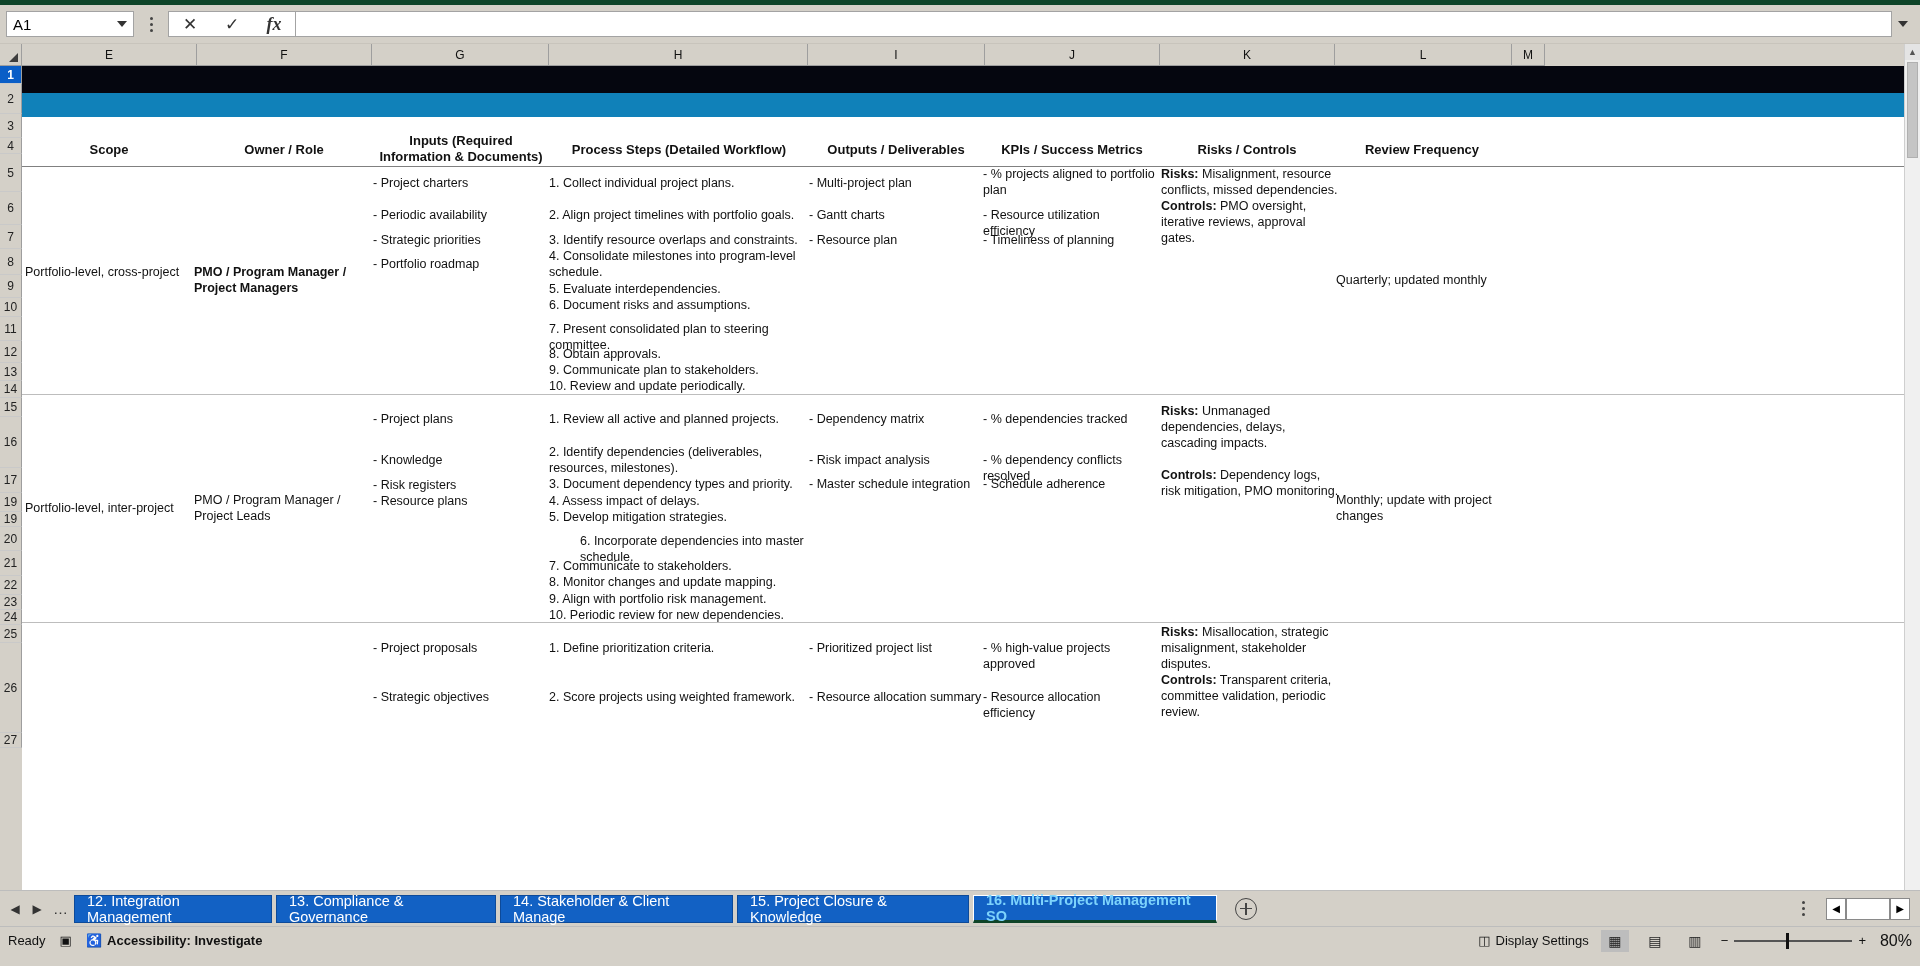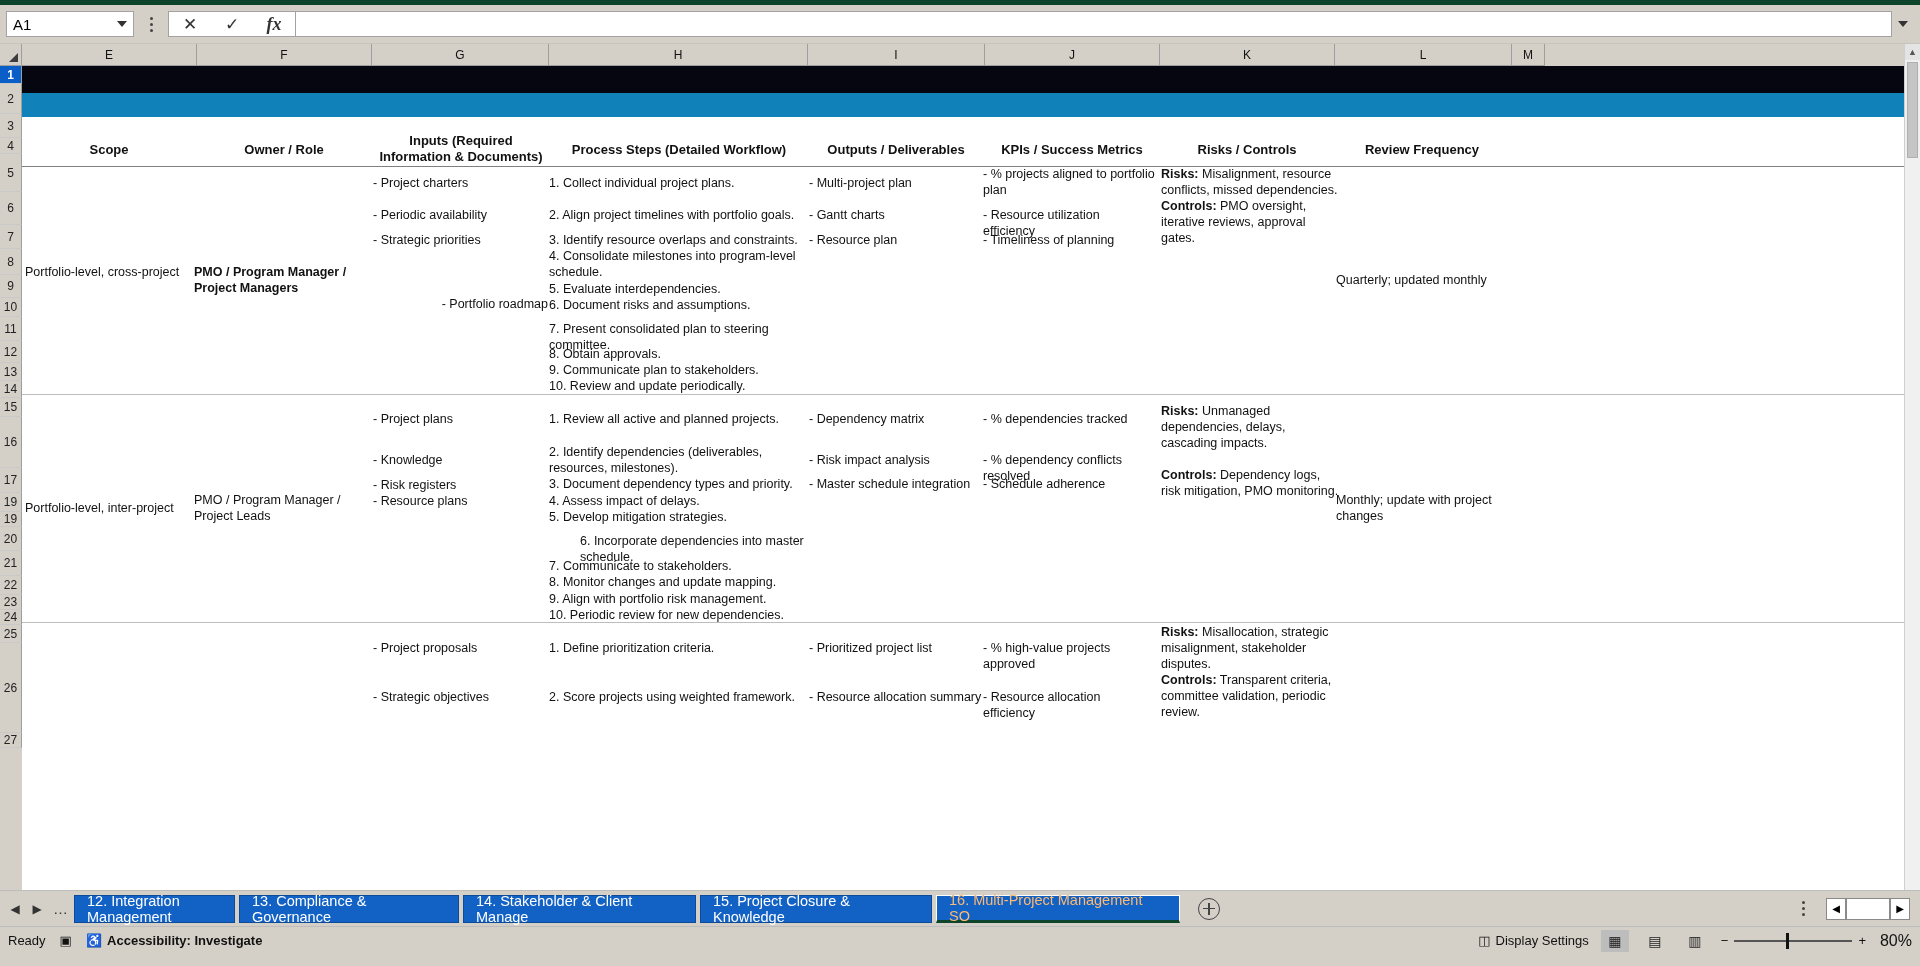--- a/index.html
+++ b/index.html
@@ -101,21 +101,21 @@
   }
   .navbtn { width: 22px; height: 30px; display: flex; align-items: center; justify-content: center;
             font-size: 12px; color: #333; }
   .dots3 { width: 26px; text-align: center; font-size: 15px; color: #333; letter-spacing: 1px;}
   .tab {
     height: 28px; display: flex; align-items: center; justify-content: center;
     padding: 0 12px; margin-right: 4px; font-size: 14.5px;
     background: #1261c4; color: #ffffff; border: 1px solid #0d4a99;
   }
   .tab.active {
-    background: #1261c4; color: #fdba74; font-weight: 400;
+    background: #1261c4; color: #7dd3fc; font-weight: 700;
     border: 1px solid #ffffff; border-bottom: 3px solid #0e4429;
   }
   .addsheet {
     width: 30px; height: 30px; margin-left: 10px; display:flex; align-items:center; justify-content:center;
   }
   .circle-plus { width: 22px; height: 22px; border: 1.5px solid #444; border-radius: 50%;
                  position: relative; }
   .circle-plus:before, .circle-plus:after {
     content: ""; position: absolute; background: #444;
   }
@@ -239,21 +239,21 @@
           <div class="cell hdr" style="left: 530px; top: 76px; width: 254px; text-align: center;">Process Steps (Detailed Workflow)</div>
           <div class="cell hdr" style="left: 790px; top: 76px; width: 168px; text-align: center;">Outputs / Deliverables</div>
           <div class="cell hdr" style="left: 966px; top: 76px; width: 168px; text-align: center;">KPIs / Success Metrics</div>
           <div class="cell hdr" style="left: 1141px; top: 76px; width: 168px; text-align: center;">Risks / Controls</div>
           <div class="cell hdr" style="left: 1316px; top: 76px; width: 168px; text-align: center;">Review Frequency</div>
           <div class="cell body" style="left: 3px; top: 198px; width: 175px; text-align: left;">Portfolio-level, cross-project</div>
           <div class="cell body" style="left: 172px; top: 198px; width: 180px; text-align: left; font-weight: bold;">PMO / Program Manager / Project Managers</div>
           <div class="cell body" style="left: 351px; top: 109px; width: 175px; text-align: left;">- Project charters</div>
           <div class="cell body" style="left: 351px; top: 141px; width: 175px; text-align: left;">- Periodic availability</div>
           <div class="cell body" style="left: 351px; top: 166px; width: 175px; text-align: left;">- Strategic priorities</div>
-          <div class="cell body" style="left: 351px; top: 190px; width: 175px; text-align: right; margin-top: 40px;">- Portfolio roadmap</div>
+          <div class="cell body" style="left: 351px; top: 190px; width: 175px; text-align: left;">- Portfolio roadmap</div>
           <div class="cell body" style="left: 527px; top: 109px; width: 258px; text-align: left;">1. Collect individual project plans.</div>
           <div class="cell body" style="left: 527px; top: 141px; width: 258px; text-align: left;">2. Align project timelines with portfolio goals.</div>
           <div class="cell body" style="left: 527px; top: 166px; width: 258px; text-align: left;">3. Identify resource overlaps and constraints.</div>
           <div class="cell body" style="left: 527px; top: 182px; width: 258px; text-align: left;">4. Consolidate milestones into program-level schedule.</div>
           <div class="cell body" style="left: 527px; top: 215px; width: 258px; text-align: left;">5. Evaluate interdependencies.</div>
           <div class="cell body" style="left: 527px; top: 231px; width: 258px; text-align: left;">6. Document risks and assumptions.</div>
           <div class="cell body" style="left: 527px; top: 255px; width: 258px; text-align: left;">7. Present consolidated plan to steering committee.</div>
           <div class="cell body" style="left: 527px; top: 280px; width: 258px; text-align: left;">8. Obtain approvals.</div>
           <div class="cell body" style="left: 527px; top: 296px; width: 258px; text-align: left;">9. Communicate plan to stakeholders.</div>
           <div class="cell body" style="left: 527px; top: 312px; width: 258px; text-align: left;">10. Review and update periodically.</div>
@@ -305,21 +305,21 @@
       <div class="vs-arrow">▲</div>
       <div class="vs-thumb"></div>
     </div>
   </div>
 
   <div class="tabbar">
     <div class="navbtn">◀</div>
     <div class="navbtn">▶</div>
     <div class="dots3">…</div>
     <div id="tablist" style="display:flex;align-items:center;">
-        <div class="tab" style="width: 161px;">12. Integration Management</div>
+        <div class="tab" style="width: 198px;">12. Integration Management</div>
         <div class="tab" style="width: 220px;">13. Compliance &amp; Governance</div>
         <div class="tab" style="width: 233px;">14. Stakeholder &amp; Client Manage</div>
         <div class="tab" style="width: 232px;">15. Project Closure &amp; Knowledge</div>
         <div class="tab active" style="width: 244px;">16. Multi-Project Management SO</div>
       </div>
     <div class="addsheet">
         <div class="circle-plus"></div>
       </div>
     <div class="tab-right">
       <div class="kebab">

